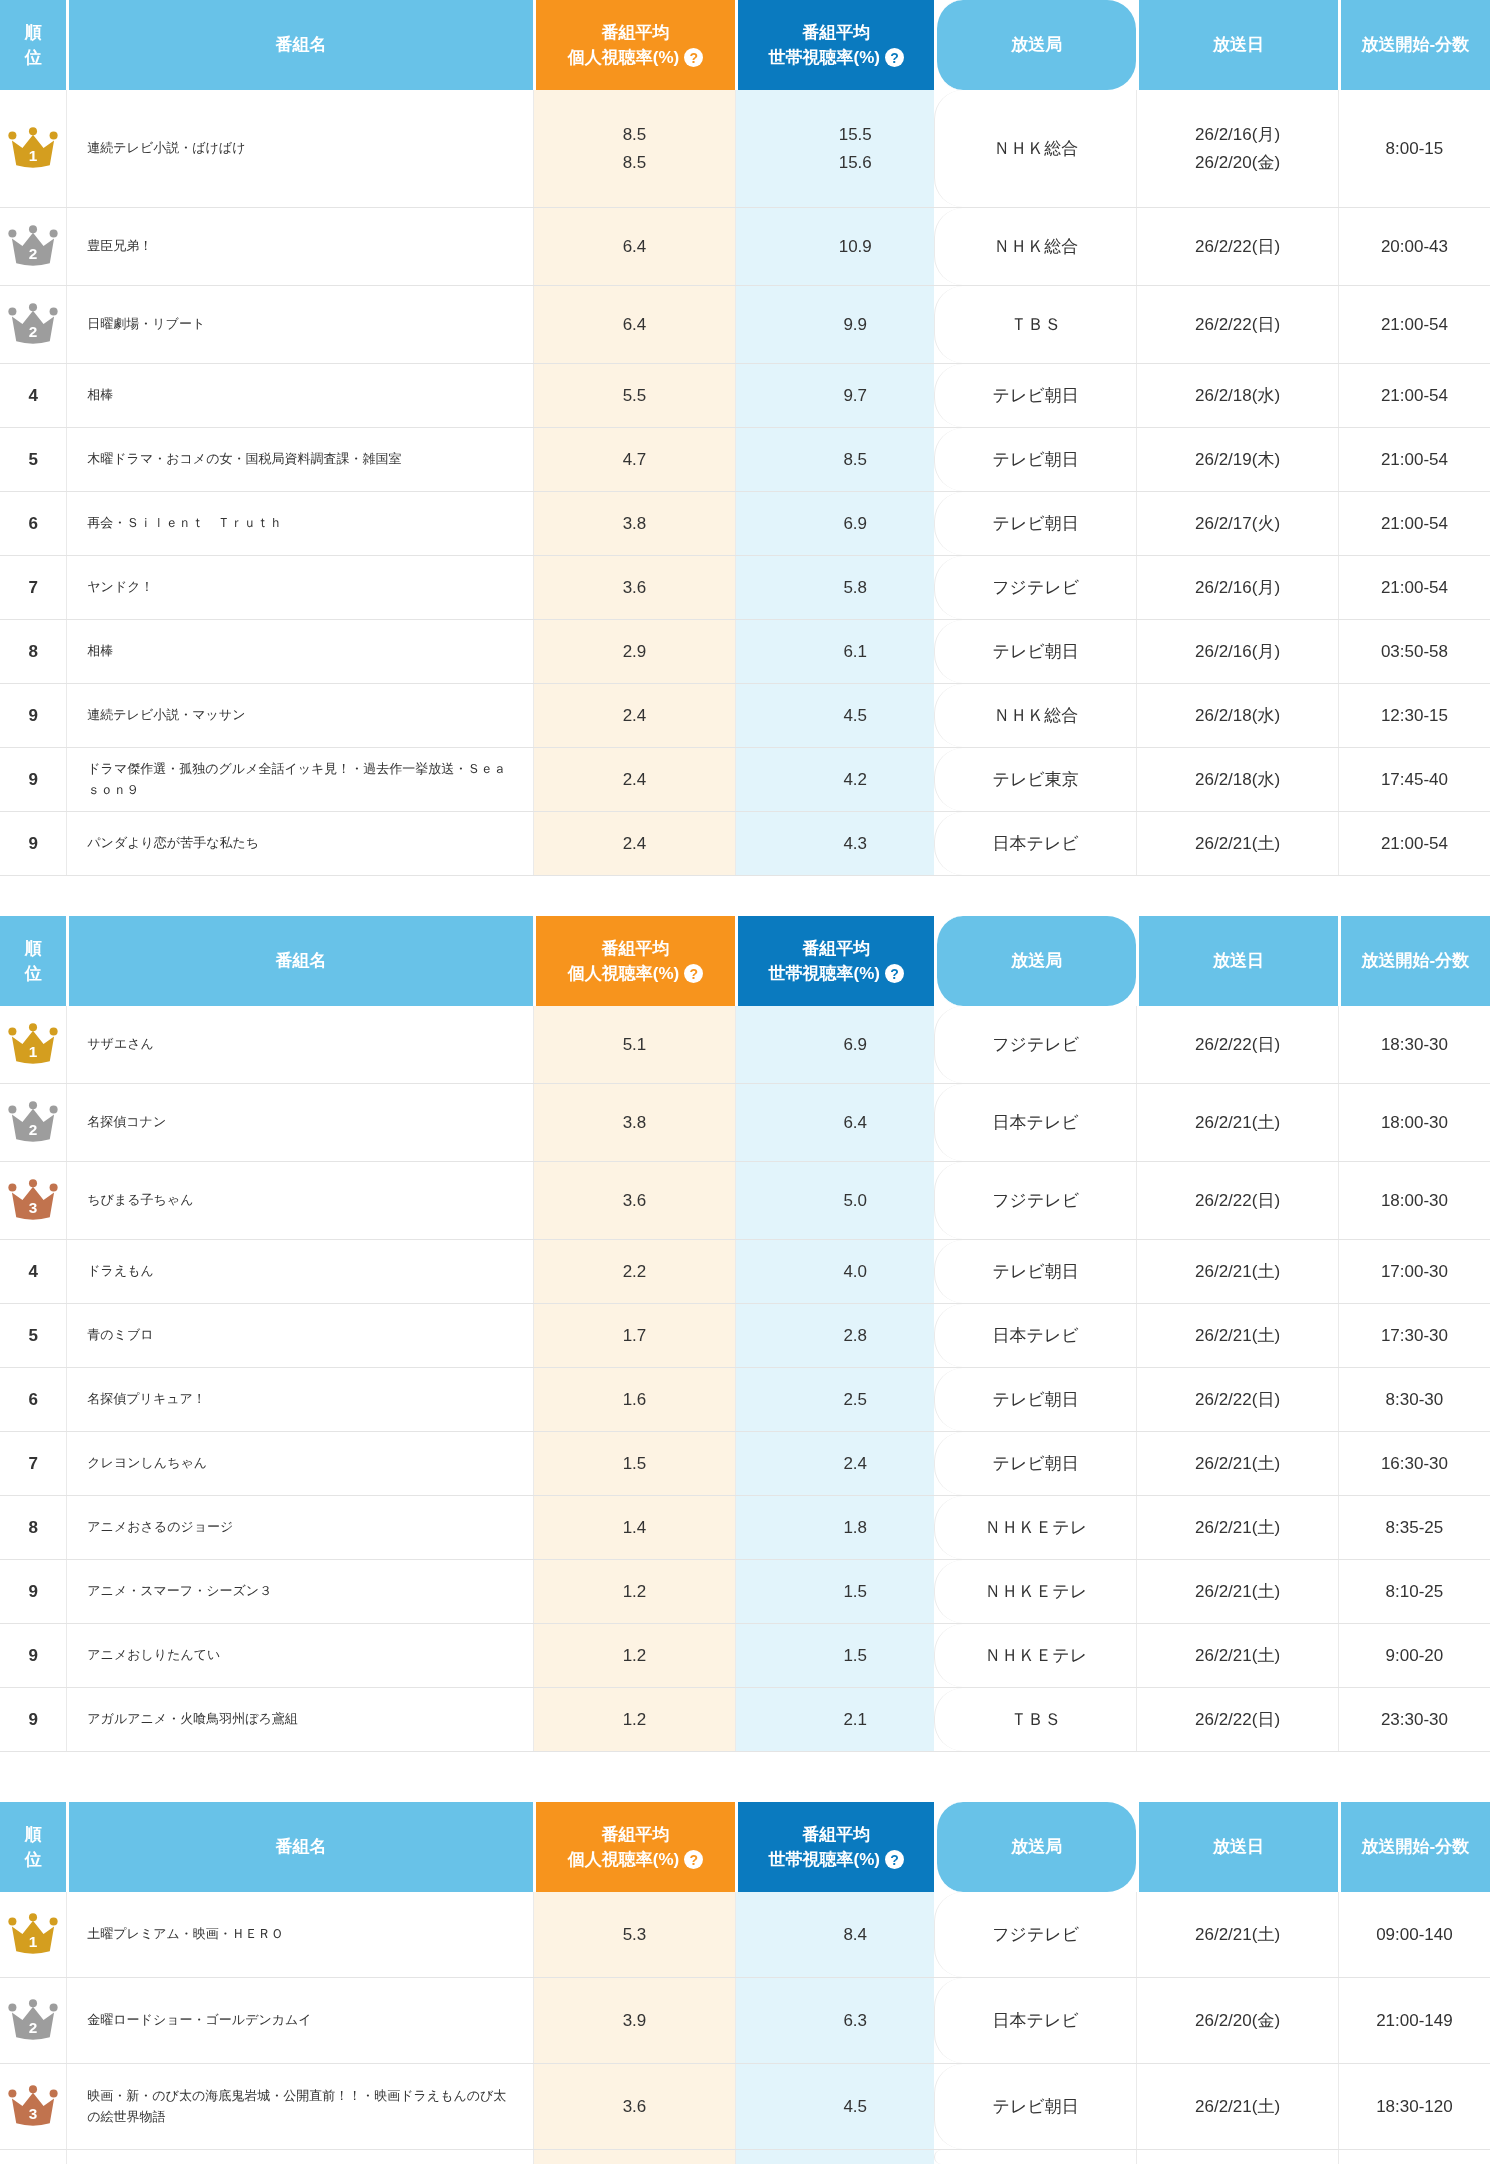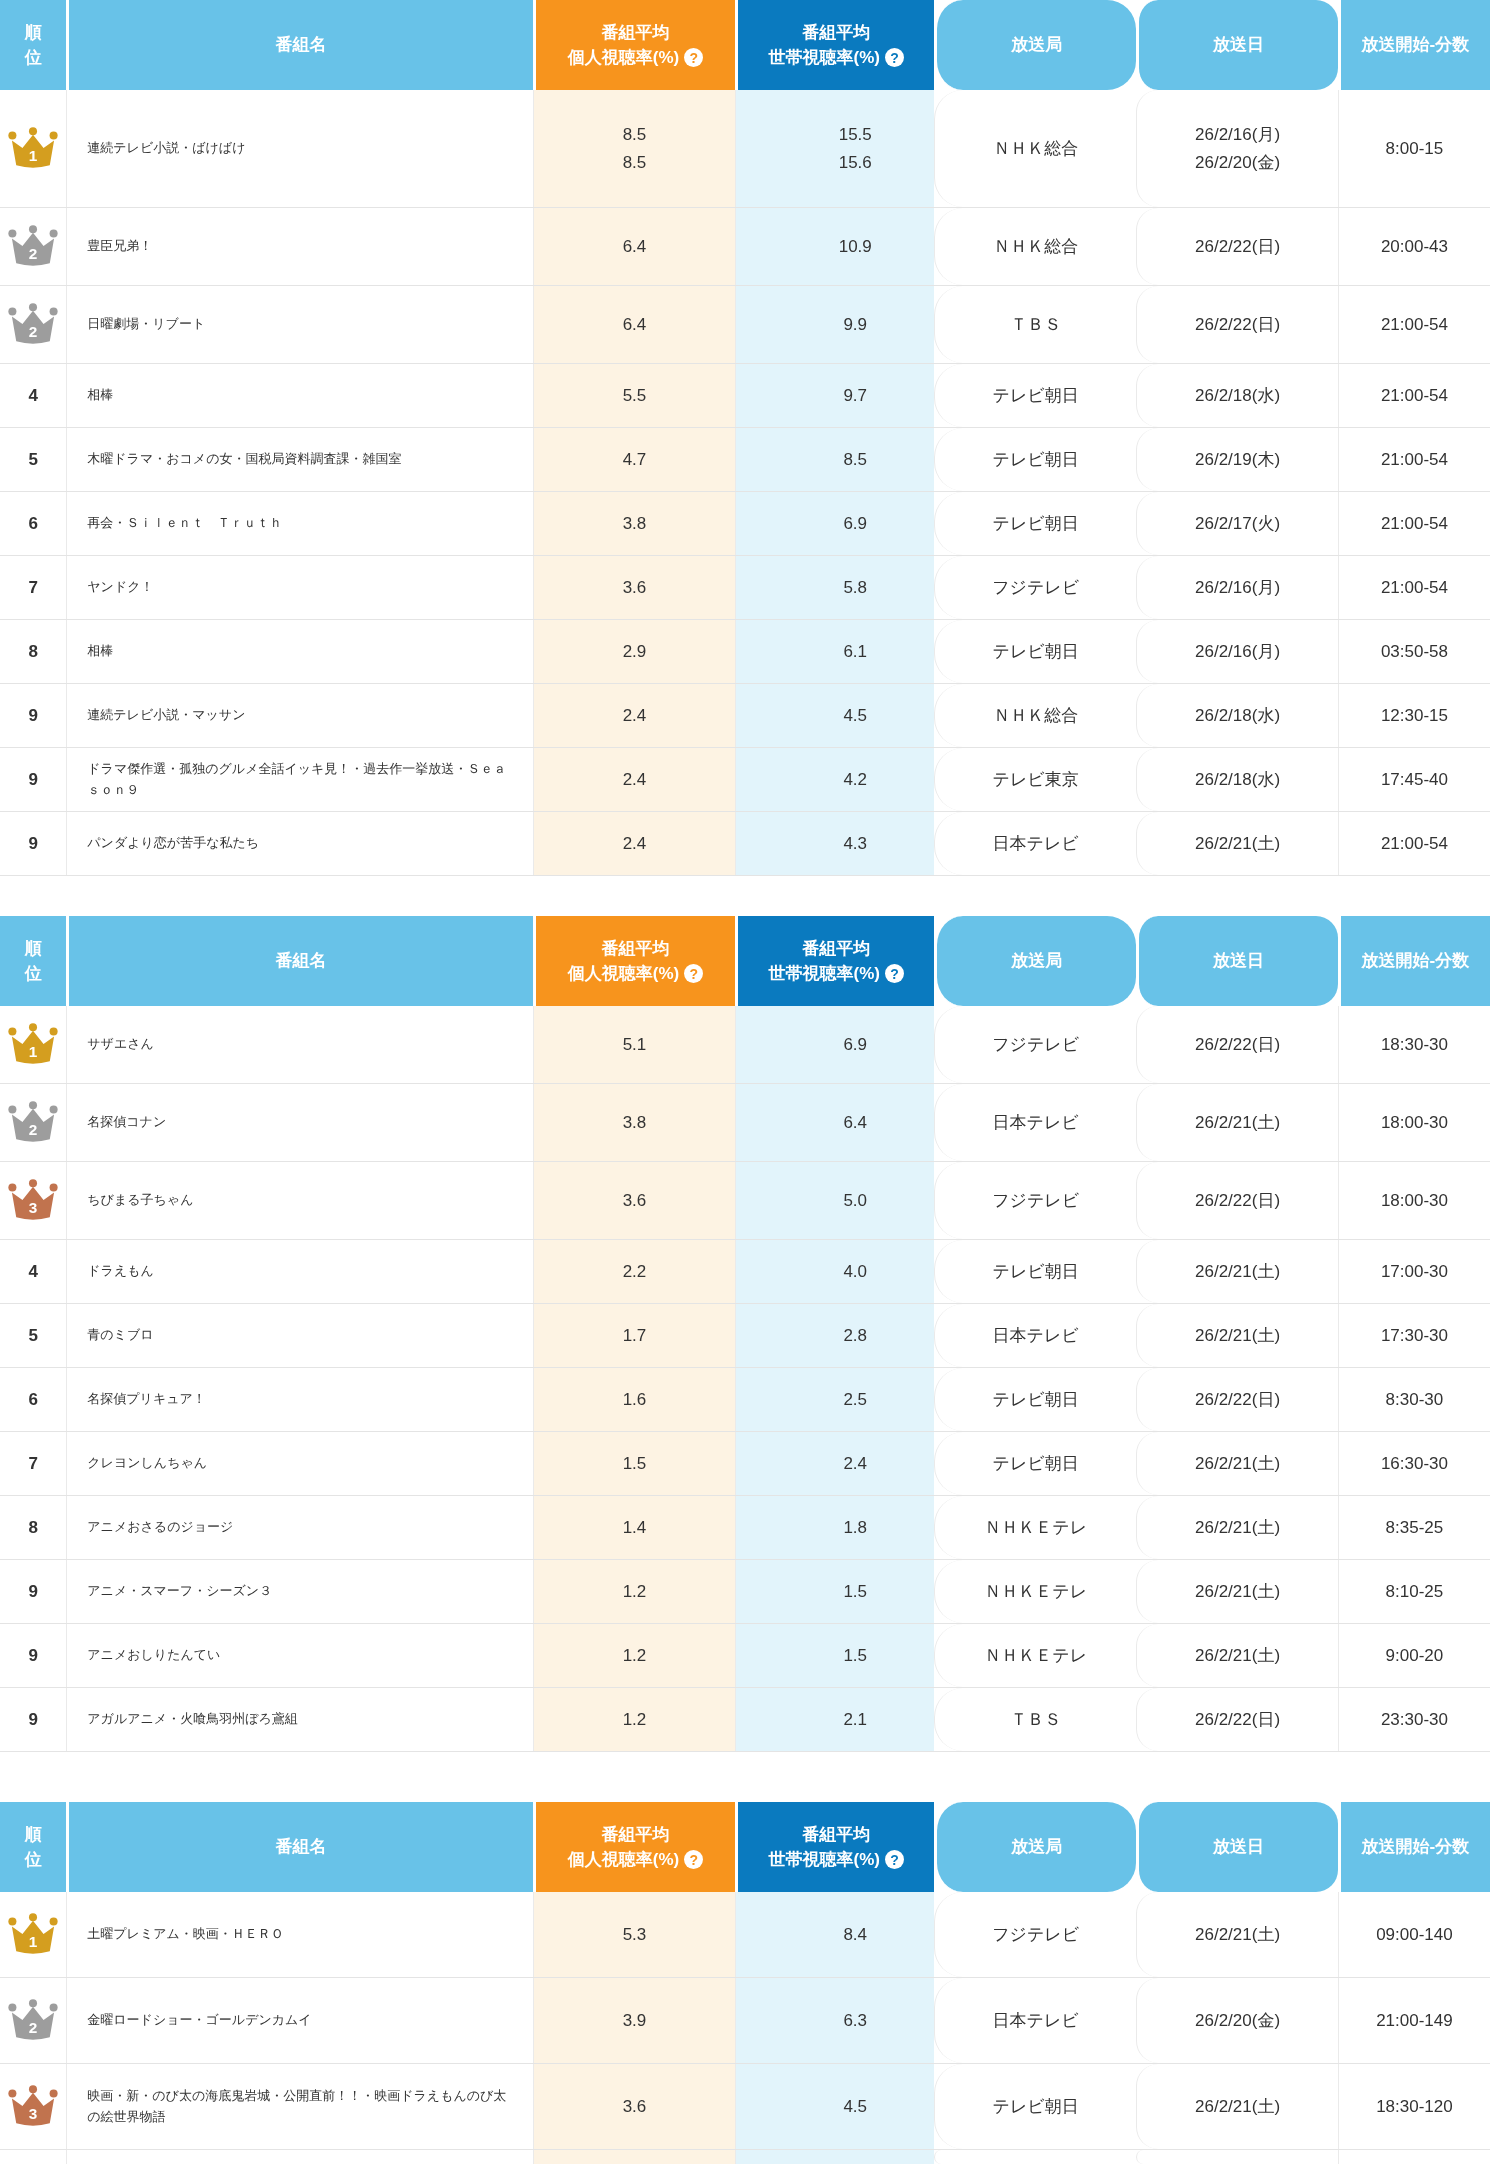--- a/index.html
+++ b/index.html
@@ -44,21 +44,21 @@
   }
   .qicon-orange{color:var(--header-orange);}
   .qicon-blue{color:var(--header-dark-blue);}
 
   
   .c-rank{width:4.45%;}
   .c-program{width:31.3%;}
   .c-personal{width:13.6%;}
   .c-household{width:13.35%;}
   .c-station{width:13.55%;border-radius:29px;}
-  .c-date{width:13.55%;border-radius:22px;}
+  .c-date{width:13.55%;}
   .c-start{width:10.2%;}
 
   
   .row{display:flex;min-height:64px;border-bottom:1px solid #e4e4e4;background:#fff;}
   .row.crown{min-height:78px;}
   .row.xtall{min-height:118px;}
   .t3 .row{min-height:86px;}
   .cell{
     display:flex;align-items:center;justify-content:center;
     font-size:17px;text-align:center;white-space:pre-line;line-height:1.6;

